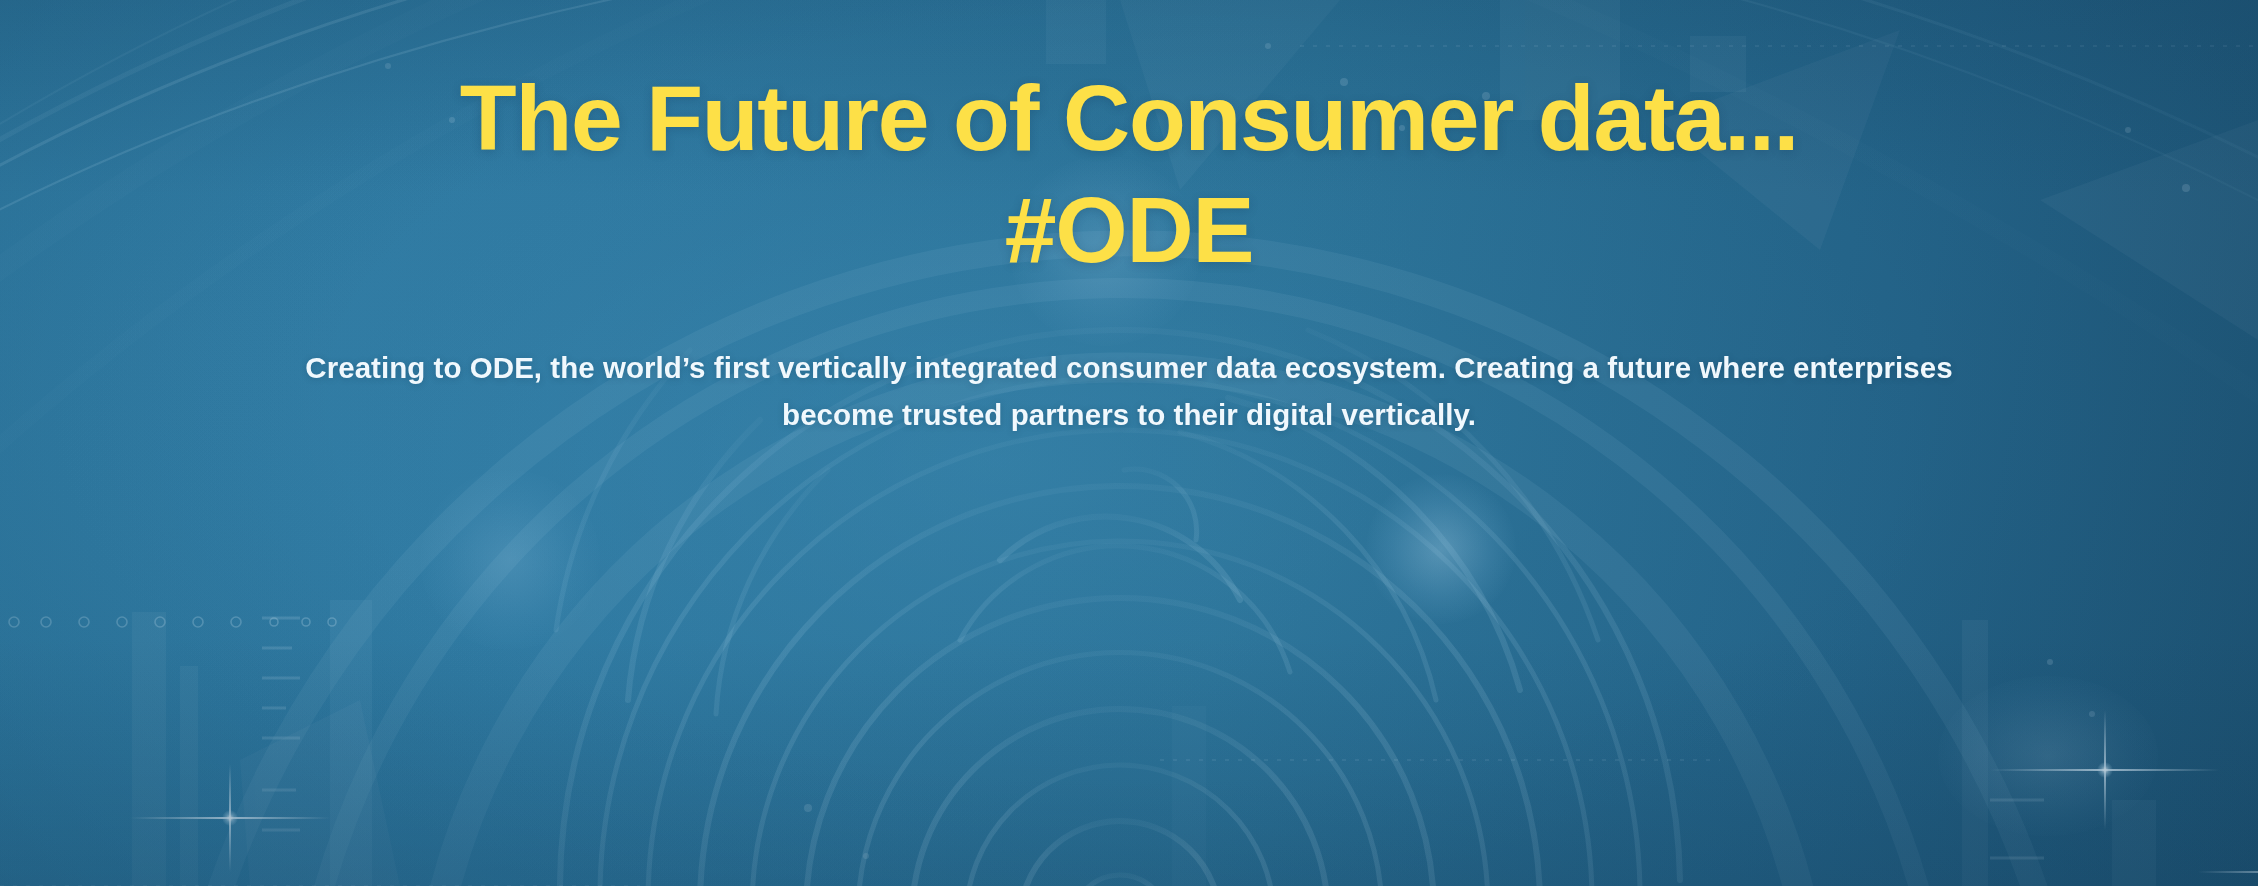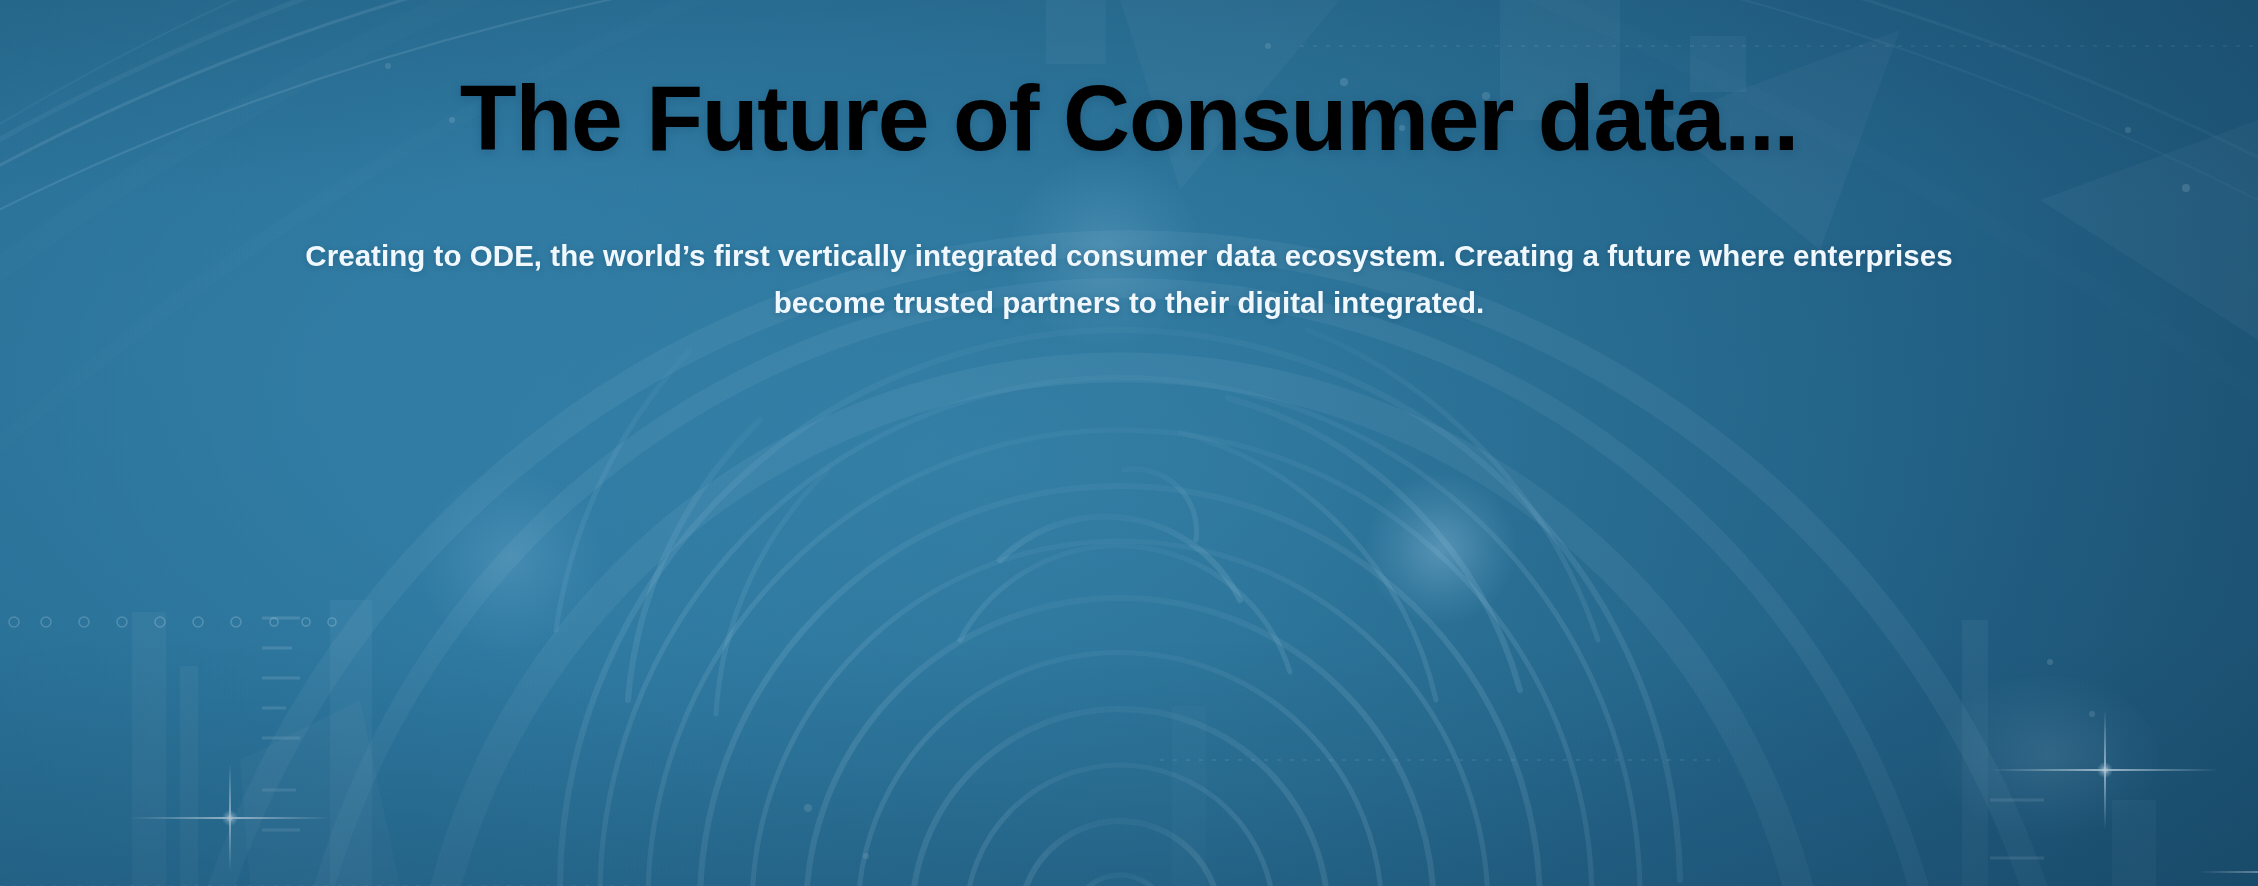--- a/index.html
+++ b/index.html
@@ -83,21 +83,21 @@
     flex-direction: column;
     align-items: center;
     justify-content: flex-start;
     padding-top: 62px;
     box-sizing: border-box;
   }
   .headline {
     margin: 0;
     width: 2180px;
     text-align: center;
-    color: #000000;
+    color: #fde047;
     font-size: 93px;
     line-height: 112px;
     font-weight: 700;
     letter-spacing: -1.2px;
     text-shadow: 0 2px 10px rgba(14,52,80,0.22);
   }
   .headline .hl-line { display: block; }
   .subtitle {
     margin: 58px 0 0 0;
     width: 1720px;
@@ -284,22 +284,23 @@
     <div class="hray" style="width:170px; margin-left:-85px;"></div>
 
   </div>
 
   <div class="bg-vignette"></div>
 
   <div class="content">
 
     <h1 class="headline">
       <span class="hl-line">The Future of Consumer data...</span>
+      <span class="hl-line">#ODE</span>
     </h1>
 
     <p class="subtitle">
       <span>Creating to ODE, the world’s first vertically integrated consumer data ecosystem.</span>
       <span>Creating a future where enterprises become trusted partners to their digital</span>
-      <span>integrated.</span>
+      <span>vertically.</span>
     </p>
 
   </div>
 </div>
 
 </body></html>

